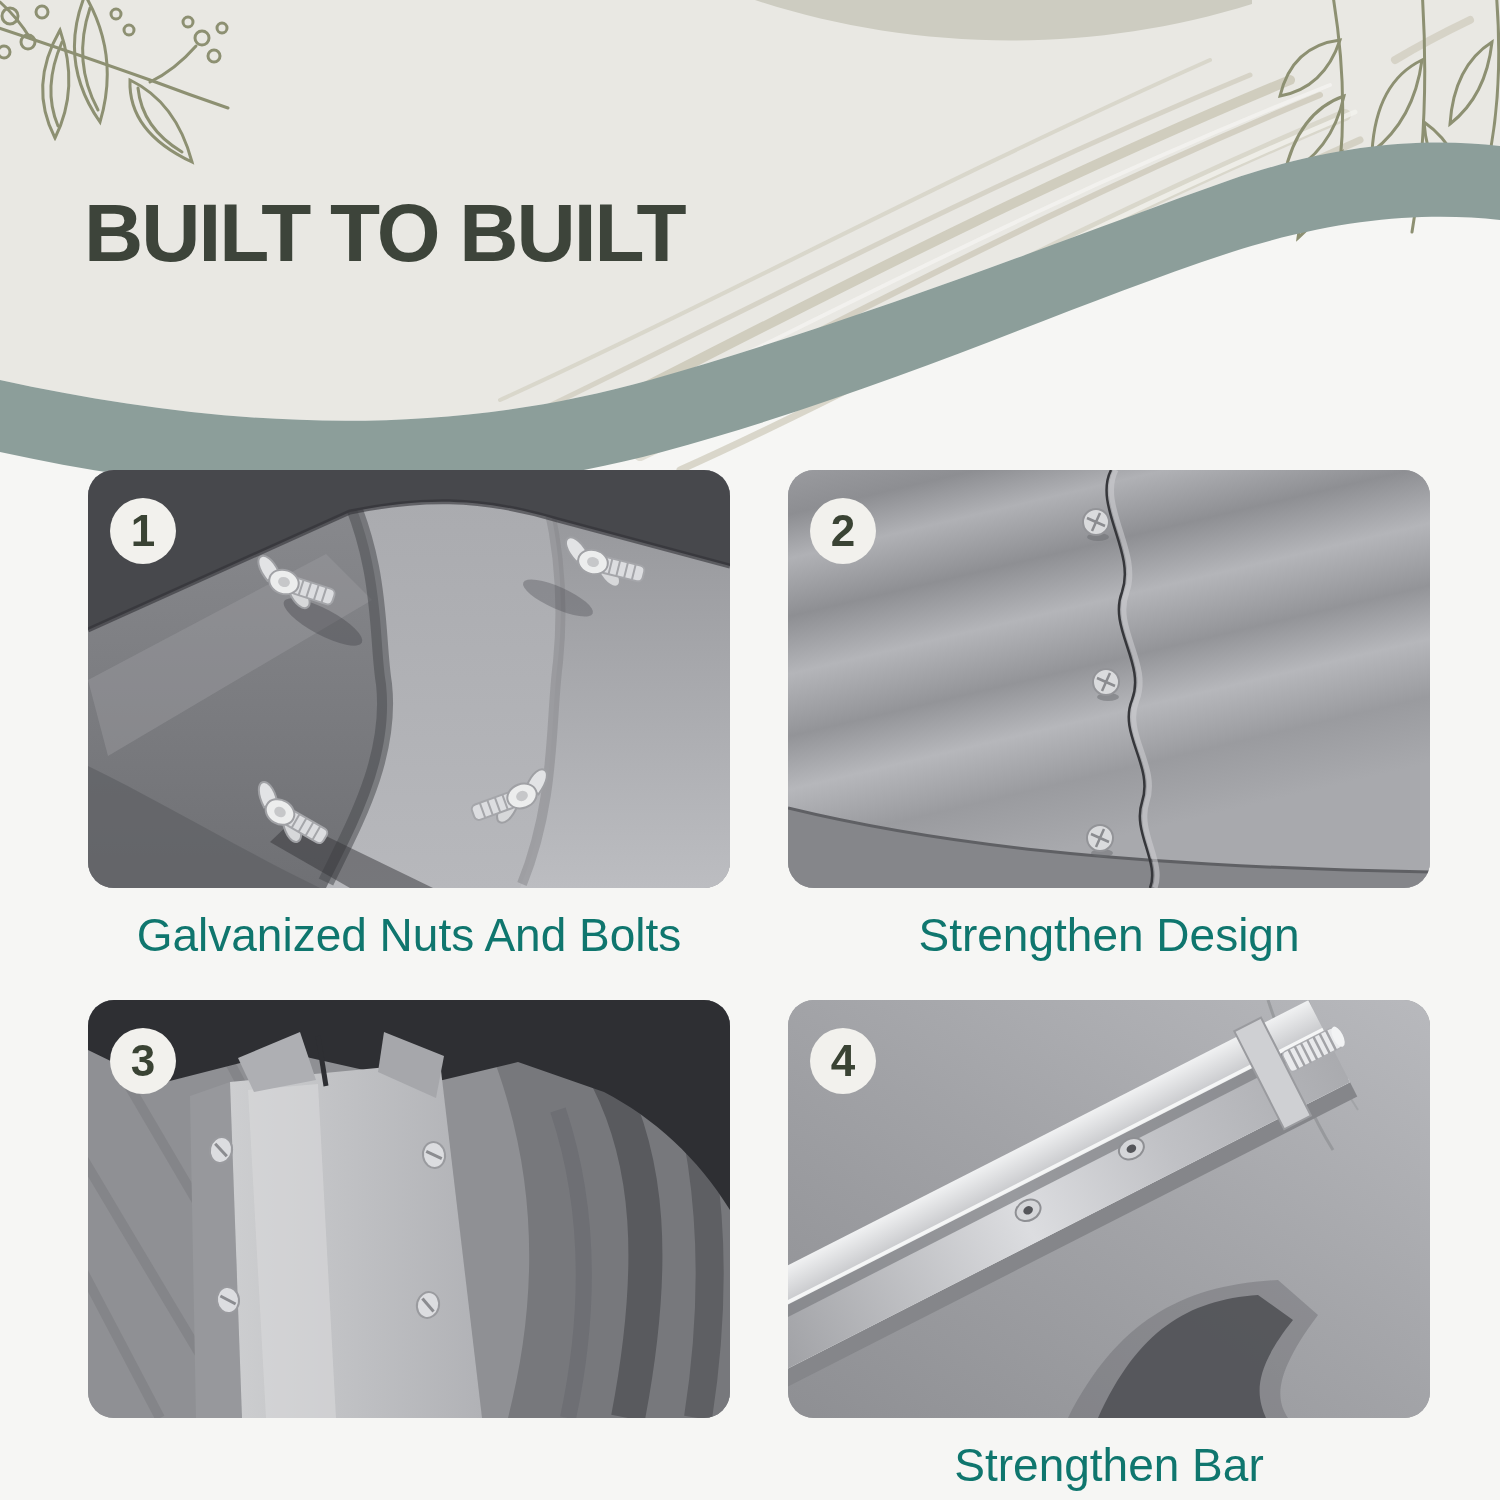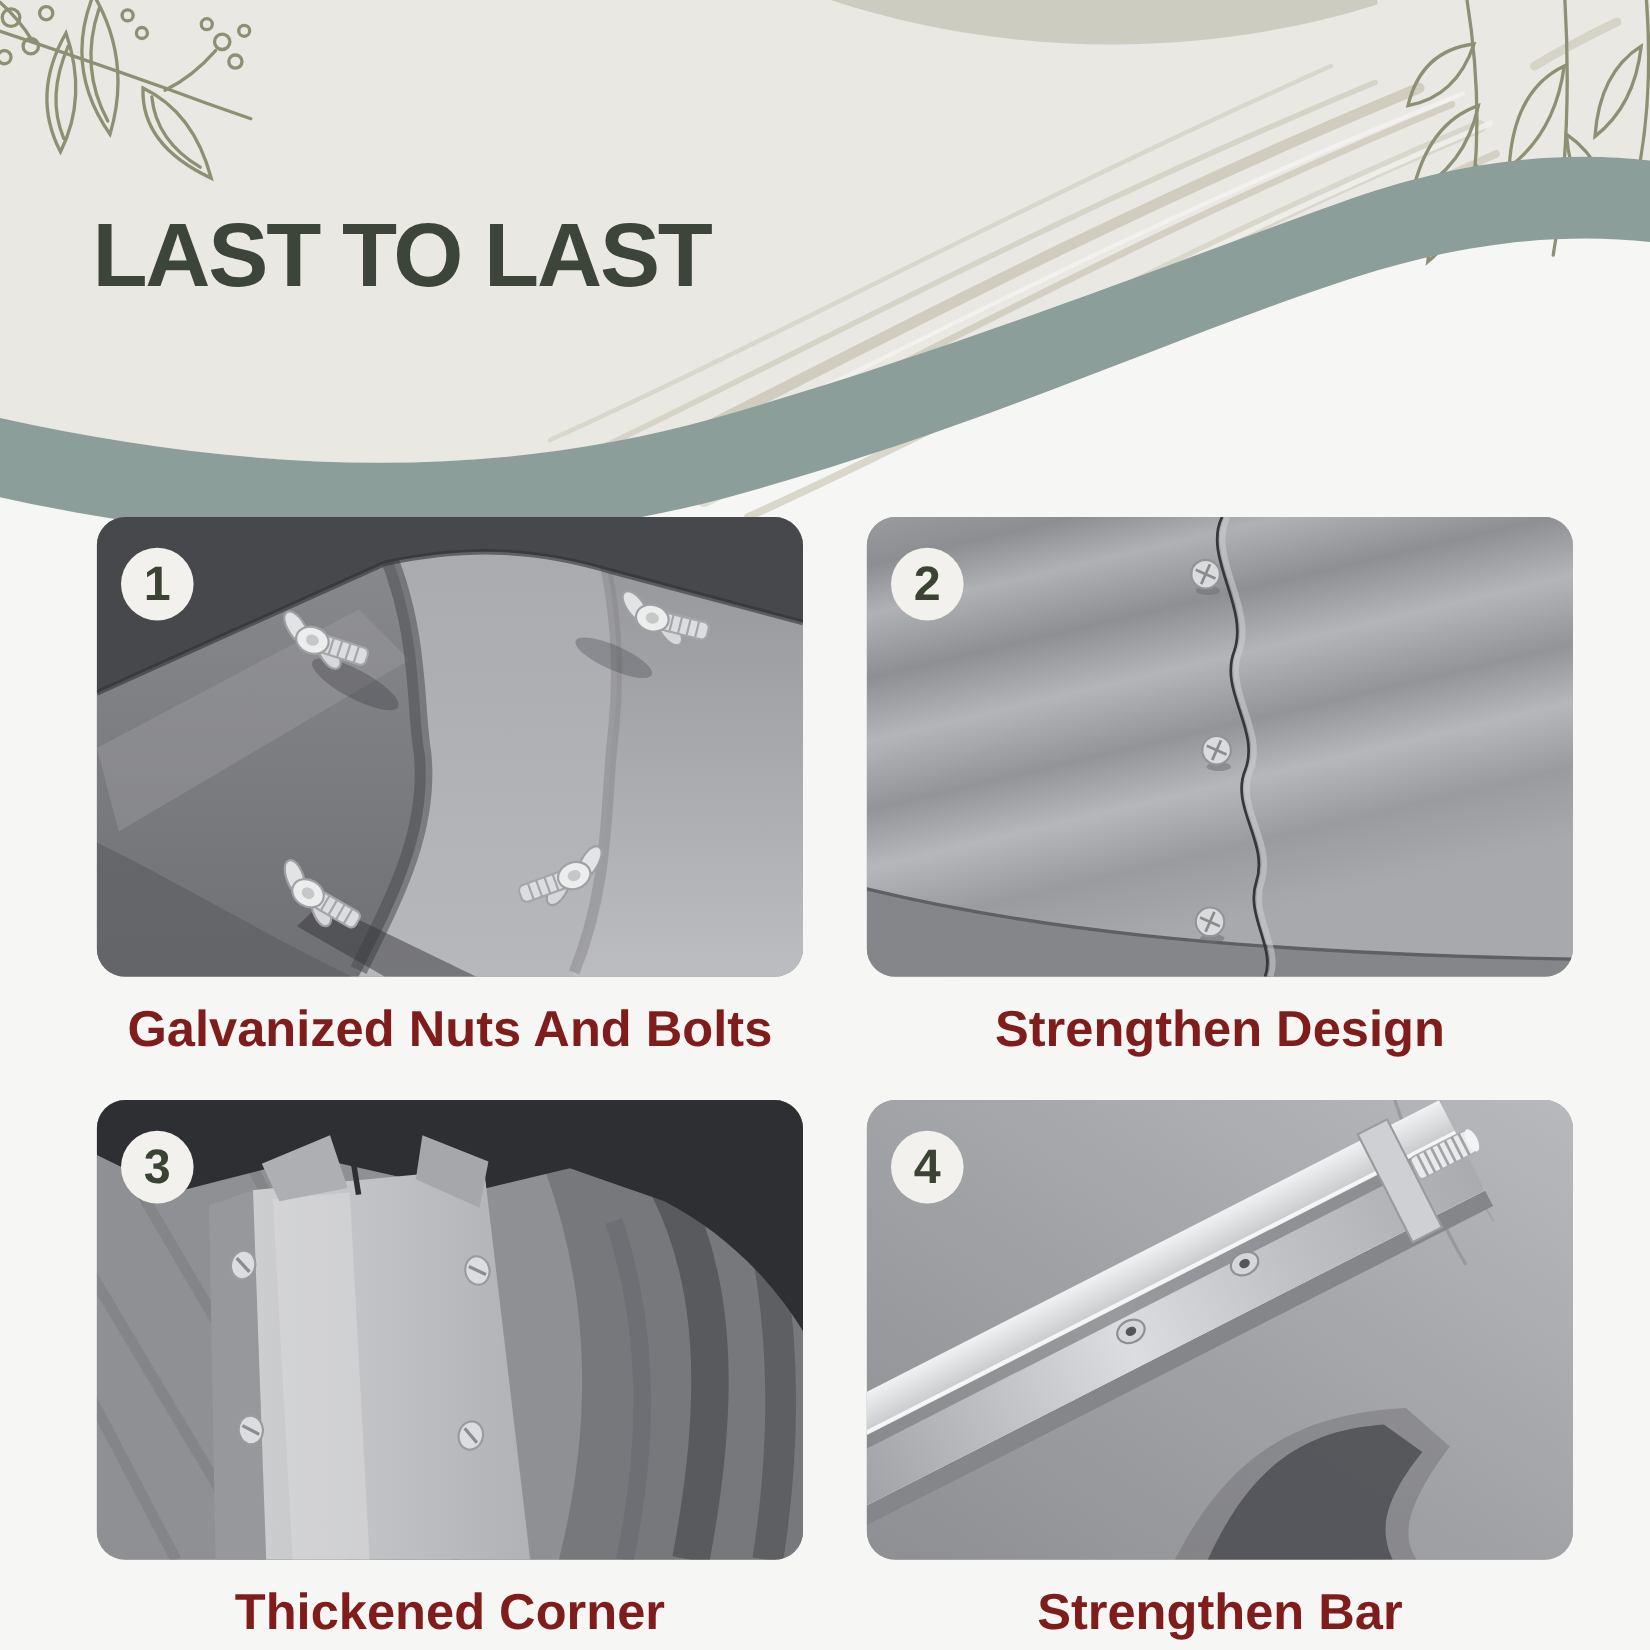--- a/index.html
+++ b/index.html
@@ -11,21 +11,21 @@
   .features{position:absolute;left:88px;top:470px;width:1342px;display:grid;
             grid-template-columns:642px 642px;column-gap:58px;}
   .card{margin:0;}
   .photo{position:relative;width:642px;height:418px;border-radius:26px;overflow:hidden;
          background:#9a9b9f;}
   .photo svg{display:block;width:642px;height:418px;}
   .badge{position:absolute;left:22px;top:28px;width:66px;height:66px;border-radius:50%;
          background:#f2f1ed;display:flex;align-items:center;justify-content:center;}
   .badge span{font-size:44px;font-weight:bold;color:#3a4334;line-height:1;}
   .caption{margin:22px 0 40px 0;height:50px;line-height:50px;text-align:center;
-           font-size:46px;color:#7f1d1d;font-weight:bold;}
+           font-size:46px;color:#0f766e;}
 </style>
 </head>
 <body>
 
 <div class="page">
 
   <svg class="hero" viewBox="0 0 1500 520" aria-hidden="true">
 
     <path d="M0,0 H1500 V146 C1430,138 1340,142 1230,180 C1060,240 880,314 650,380 C430,442 210,426 0,380 Z" fill="#e9e8e3"></path>
 
@@ -74,21 +74,21 @@
       <path d="M150,60 Q104,82 100,152 Q142,120 150,60 Z"></path>
       <path d="M152,122 Q192,150 196,208 Q156,178 152,122 Z"></path>
       <path d="M224,-10 C230,60 226,120 214,172"></path>
       <path d="M220,42 Q182,66 178,124 Q214,96 220,42 Z"></path>
     </g>
 
     <path d="M0,380 C210,426 430,442 650,380 C880,314 1060,240 1230,180 C1340,142 1430,138 1500,146
              L1500,220 C1426,212 1338,218 1232,252 C1066,306 896,388 662,452 C438,512 210,498 0,452 Z" fill="#8c9e9a"></path>
   </svg>
 
-  <h1 class="title">LAST TO LAST</h1>
+  <h1 class="title">BUILT TO BUILT</h1>
 
   <div class="features">
 
     <figure class="card">
       <div class="photo">
         <svg viewBox="0 0 642 418" preserveAspectRatio="none">
           <defs>
             <linearGradient id="p1c" x1="0" y1="0" x2="0" y2="1">
               <stop offset="0" stop-color="#a9aaae"></stop>
                 <stop offset="1" stop-color="#b7b8bc"></stop>
@@ -209,21 +209,20 @@
             <use href="#p3sc" transform="translate(133,150) rotate(12)"></use>
             <use href="#p3sc" transform="translate(140,300) rotate(-8)"></use>
             <use href="#p3sc" transform="translate(346,155) rotate(-10)"></use>
             <use href="#p3sc" transform="translate(340,305) rotate(14)"></use>
           </g>
         </svg>
         <div class="badge">
           <span>3</span>
         </div>
       </div>
-      <figcaption class="caption">Thickened Corner</figcaption>
     </figure>
 
     <figure class="card">
       <div class="photo">
         <svg viewBox="0 0 642 418" preserveAspectRatio="none">
           <defs>
             <linearGradient id="p4bg" x1="0" y1="1" x2="1" y2="0">
               <stop offset="0" stop-color="#8e8f93"></stop>
                 <stop offset="0.5" stop-color="#a2a3a7"></stop>
                 <stop offset="1" stop-color="#b8b9bd"></stop>

